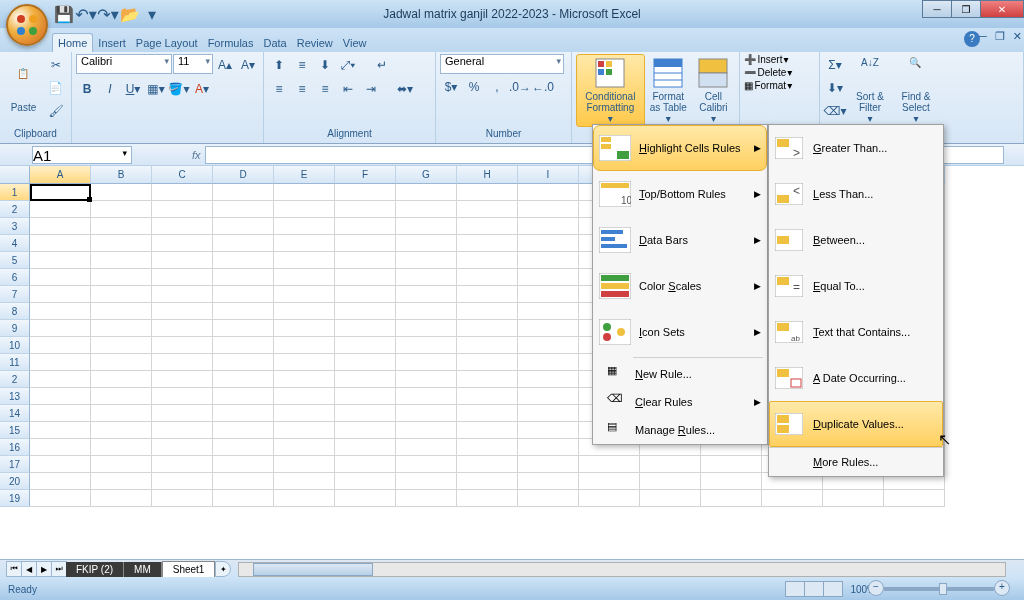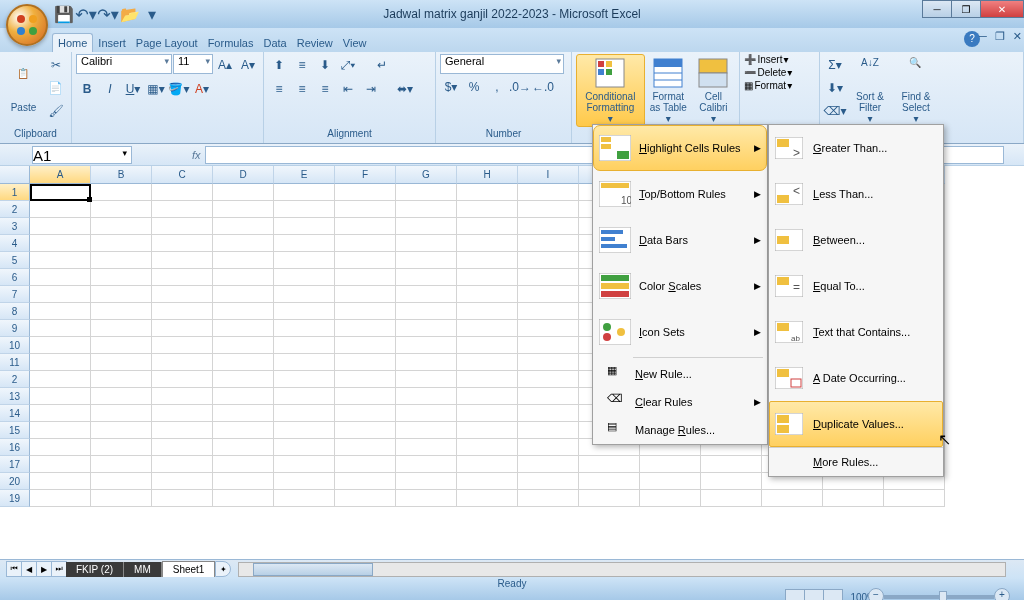--- a/index.html
+++ b/index.html
@@ -73,21 +73,21 @@
 .cursor { position: absolute; left: 938px; top: 430px; font-size: 16px; pointer-events: none; }
 
 .sheet-tabs { height: 19px; background: linear-gradient(#dce8f4,#cde3f6); display: flex; align-items: center; border-top: 1px solid #9ab8d6; font-size: 10px; }
 .nav-btns { display: flex; margin-left: 6px; }
 .nav-btn { width: 16px; height: 16px; border: 1px solid #9ab8d6; background: #eaf2fa; display: flex; align-items: center; justify-content: center; font-size: 8px; margin-right: -1px; }
 .sheet-tab { padding: 2px 10px; background: #3a3a3a; color: #fff; border-right: 1px solid #888; }
 .sheet-tab.active { background: #fff; color: #000; border: 1px solid #888; border-bottom: none; }
 .hscroll { flex: 1; height: 15px; background: #e8e8e8; margin: 0 18px 0 8px; border: 1px solid #b0b0b0; position: relative; }
 .hscroll-thumb { position: absolute; left: 14px; width: 120px; height: 100%; background: linear-gradient(#dce8f4,#b8d0e6); border: 1px solid #8aa8c6; }
 
-.statusbar { height: 22px; background: linear-gradient(#cde3f6,#a6c9e8); display: flex; align-items: center; font-size: 10px; color: #2a5b8a; padding: 0 8px; flex-direction: column; }
+.statusbar { height: 22px; background: linear-gradient(#cde3f6,#a6c9e8); display: flex; align-items: center; font-size: 10px; color: #2a5b8a; padding: 0 8px; }
 .status-text { flex: 0 0 auto; }
 .status-right { margin-left: auto; display: flex; align-items: center; gap: 8px; }
 .view-btns { display: flex; }
 .view-btn { width: 20px; height: 16px; border: 1px solid #8aa8c6; background: #dce8f4; margin-right: -1px; }
 .zoom-text { font-size: 10px; }
 .zoom-slider { width: 110px; height: 4px; background: #8aa8c6; position: relative; }
 .zoom-slider::before { content: '−'; position: absolute; left: -16px; top: -7px; width: 14px; height: 14px; border: 1px solid #8aa8c6; border-radius: 50%; text-align: center; line-height: 12px; background: #dce8f4; }
 .zoom-slider::after { content: '+'; position: absolute; right: -16px; top: -7px; width: 14px; height: 14px; border: 1px solid #8aa8c6; border-radius: 50%; text-align: center; line-height: 12px; background: #dce8f4; }
 .zoom-thumb { position: absolute; left: 50%; top: -4px; width: 8px; height: 12px; background: #dce8f4; border: 1px solid #8aa8c6; }
 

